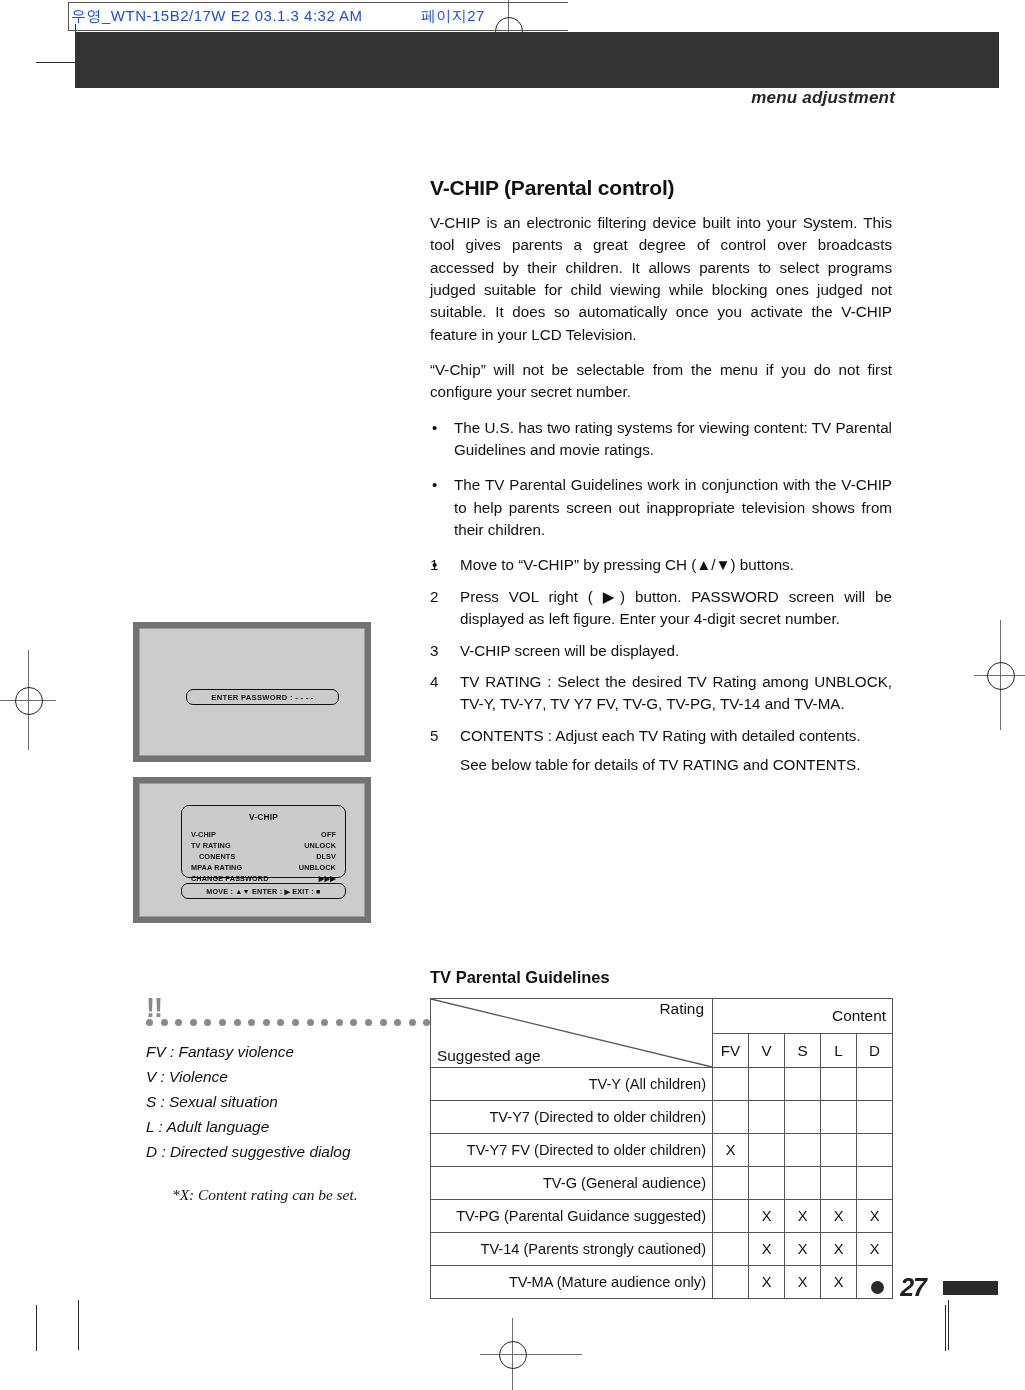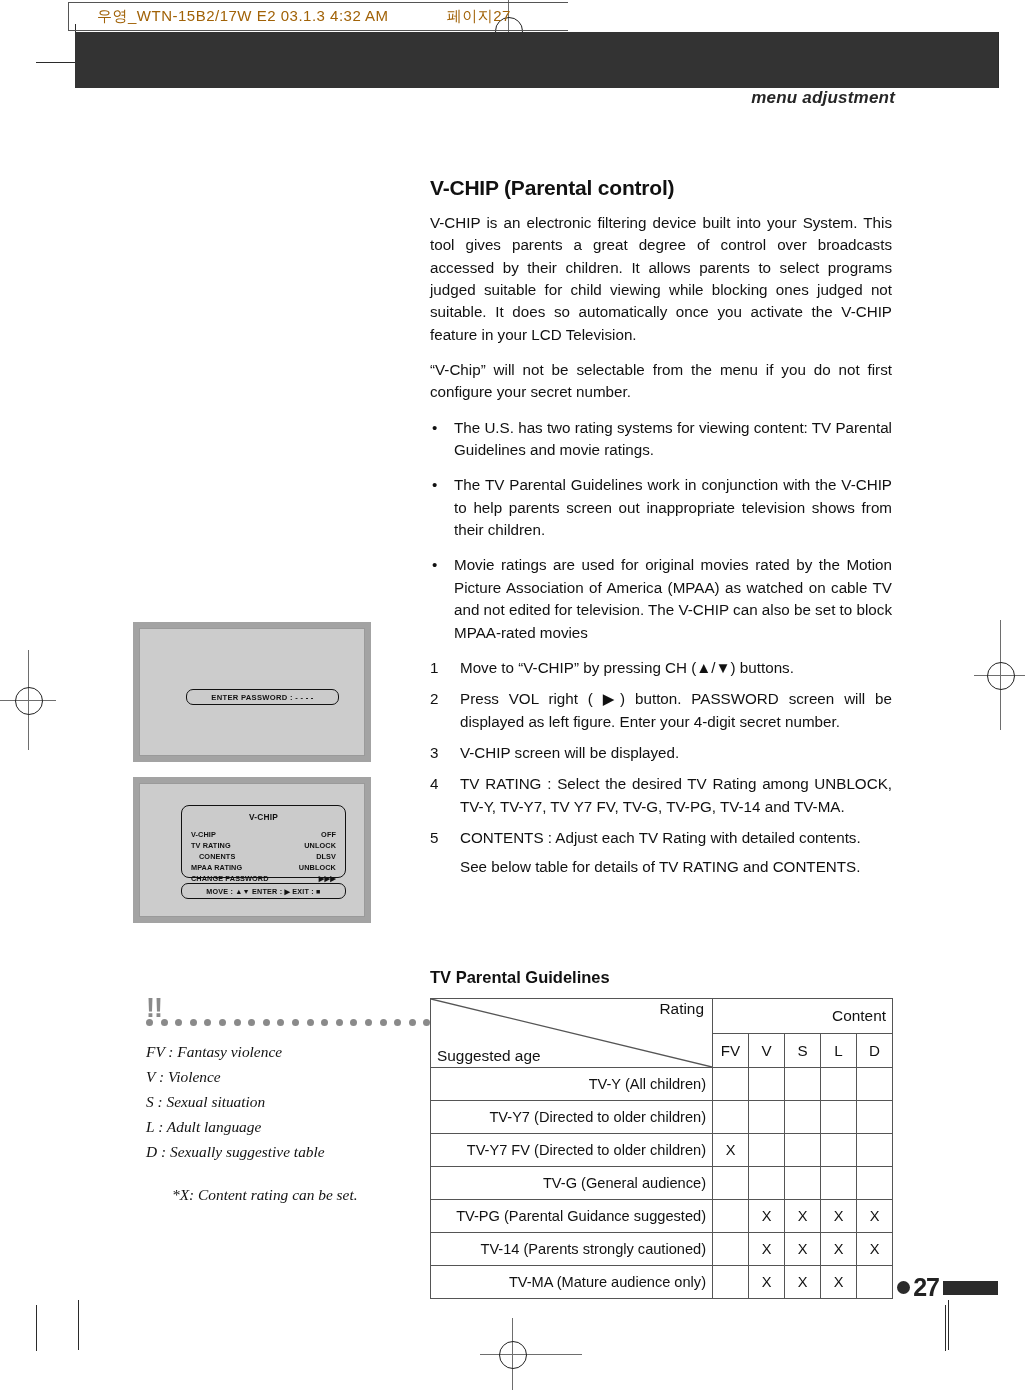--- a/index.html
+++ b/index.html
@@ -17,22 +17,22 @@
   .reg .circ{position:absolute;border:1px solid #222;border-radius:50%;}
 
   .cropline{position:absolute;background:#2b2b2b;}
 
   
   .printhead{
     position:absolute;left:68px;top:2px;width:500px;height:29px;
     border-left:1px solid #555;border-top:1px solid #555;border-bottom:1px solid #555;
     box-sizing:border-box;
     display:flex;align-items:center;
-    padding-left:28px;
-    font-size:15px;color:#a16207;
+    padding-left:2px;
+    font-size:15px;color:#1d4ed8;
     letter-spacing:.5px;
     white-space:nowrap;
   }
   .printhead .ph-file{font-family:"Liberation Sans",sans-serif;}
   .printhead .ph-page{margin-left:58px;}
 
   
   .band{
     position:absolute;left:75px;top:32px;width:923px;height:56px;
     background:#333333;
@@ -114,21 +114,21 @@
   .rating-lbl{
     position:absolute;right:8px;top:1px;font-size:15.4px;
   }
   .age-lbl{
     position:absolute;left:6px;bottom:2px;font-size:15.4px;
   }
   td.subhead{text-align:center;font-size:15.2px;}
 
   
   .fig{
-    position:absolute;background:#a3a3a3;
+    position:absolute;background:#737373;
   }
   .fig1{left:133px;top:622px;width:238px;height:140px;}
   .fig2{left:133px;top:777px;width:238px;height:146px;}
   .fig-inner{
     position:absolute;border:1px solid #9a9a9a;background:#cccccc;
   }
   .fig1 .fig-inner{left:6px;top:6px;right:6px;bottom:6px;}
   .fig2 .fig-inner{left:6px;top:6px;right:6px;bottom:6px;}
 
   .pwbox{
@@ -173,33 +173,33 @@
   }
   .note-dots{
     margin-top:2px;height:8px;
     display:flex;gap:7.6px;align-items:center;
   }
   .note-dots i{
     display:block;width:7px;height:7px;border-radius:50%;background:#8a8a8a;
   }
   .note-list{
     margin-top:12px;
-    font-family:Liberation Serif, serif;
+    font-family:Liberation Sans, sans-serif;
     font-style:italic;font-size:15.4px;line-height:1.63;color:#111;
   }
   .note-star{
     margin-top:22px;margin-left:26px;
     font-family:"Liberation Serif", serif;
     font-style:italic;font-size:15.4px;color:#111;
   }
 
   
   .pagenum{
     position:absolute;right:27px;bottom:88px;
-    display:flex;align-items:center;gap:3px;
+    display:flex;align-items:center;gap:16px;font-style:italic;
   }
   .pagenum .pdot{width:13px;height:13px;border-radius:50%;background:#2b2b2b;}
   .pagenum .pnum{font-size:25px;font-weight:bold;color:#222;letter-spacing:-1px;}
   .pagenum .pbar{width:55px;height:14px;background:#2b2b2b;margin-left:1px;}
 </style>
 </head>
 <body>
 
 <div class="cropline" style="left:36px;top:62px;width:46px;height:1px;"></div>
 <div class="cropline" style="left:75px;top:24px;width:1px;height:46px;"></div>
@@ -302,42 +302,41 @@
       <i></i>
       <i></i>
       <i></i>
       <i></i>
   </div>
   <div class="note-list">
     <div>FV : Fantasy violence</div>
     <div>V : Violence</div>
     <div>S : Sexual situation</div>
     <div>L : Adult language</div>
-    <div>D : Sexually suggestive table</div>
+    <div>D : Directed suggestive dialog</div>
   </div>
   <div class="note-star">*X: Content rating can be set.</div>
 </div>
 
 <div class="content">
   <h1 class="vchip">V-CHIP (Parental control)</h1>
   <p class="body">V-CHIP is an electronic filtering device built into your System. This tool gives parents a great degree of control over broadcasts accessed by their children. It allows parents to select programs judged suitable for child viewing while blocking ones judged not suitable. It does so automatically once you activate the V-CHIP feature in your LCD Television.</p>
   <p class="body">“V-Chip” will not be selectable from the menu if you do not first configure your secret number.</p>
 
   <ul class="bullets">
     <li>
       <span class="dot">•</span>
       <span>The U.S. has two rating systems for viewing content: TV Parental Guidelines and movie ratings.</span>
     </li>
     <li>
       <span class="dot">•</span>
       <span>The TV Parental Guidelines work in conjunction with the V-CHIP to help parents screen out inappropriate television shows from their children.</span>
     </li>
     <li>
       <span class="dot">•</span>
-      <span>Movie ratings are used for original movies rated by the Motion Picture Association of America (MPAA) as watched on cable TV and not edited for television. The V-CHIP can also be set to block MPAA-rated movies</span>
     </li>
   </ul>
 
   <ol class="steps steps-wrap">
     <li>
       <span class="num">1</span>
       <span>Move to “V-CHIP” by pressing CH (▲/▼) buttons.</span>
     </li>
     <li>
       <span class="num">2</span>

